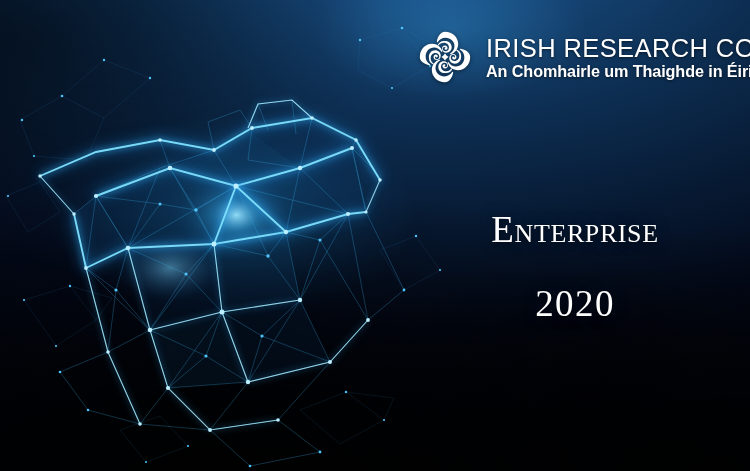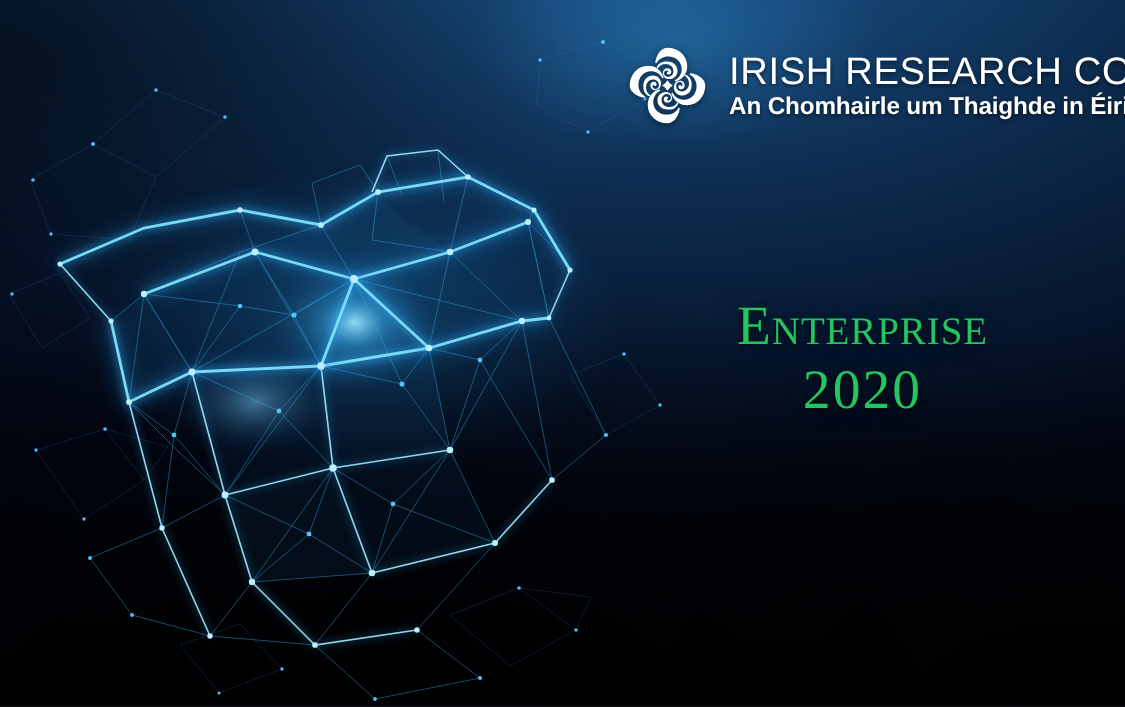--- a/index.html
+++ b/index.html
@@ -56,35 +56,35 @@
     letter-spacing:.4px;font-weight:400;white-space:nowrap;
     text-shadow:0 1px 3px rgba(0,0,0,.55);
   }
   .lg-l2{
     color:#fff;font-size:16.2px;line-height:1.25;
     letter-spacing:-.1px;font-weight:700;white-space:nowrap;
     text-shadow:0 1px 3px rgba(0,0,0,.55);
   }
   
   #headline{
-    position:absolute;left:400px;top:196px;width:350px;
+    position:absolute;left:400px;top:208px;width:350px;
     text-align:center;
     font-family:"Liberation Serif","DejaVu Serif",serif;
-    color:#22c55e;
+    color:#ffffff;
     text-shadow:0 2px 6px rgba(0,0,0,.75), 0 0 14px rgba(10,30,60,.8);
   }
   .hl{
     font-variant:small-caps;
     font-size:37px;
     line-height:43px;
     letter-spacing:.6px;
     white-space:nowrap;
   }
   .hl-year{
-    font-size:37px;line-height:44px;letter-spacing:1.4px;
+    font-size:37px;line-height:44px;letter-spacing:1.4px;margin-top:31px;
   }
 </style>
 </head>
 <body>
 
 <div id="stage">
 
   <div class="bg-base"></div>
   <div class="bg-glow"></div>
   <div class="bg-vign"></div>

